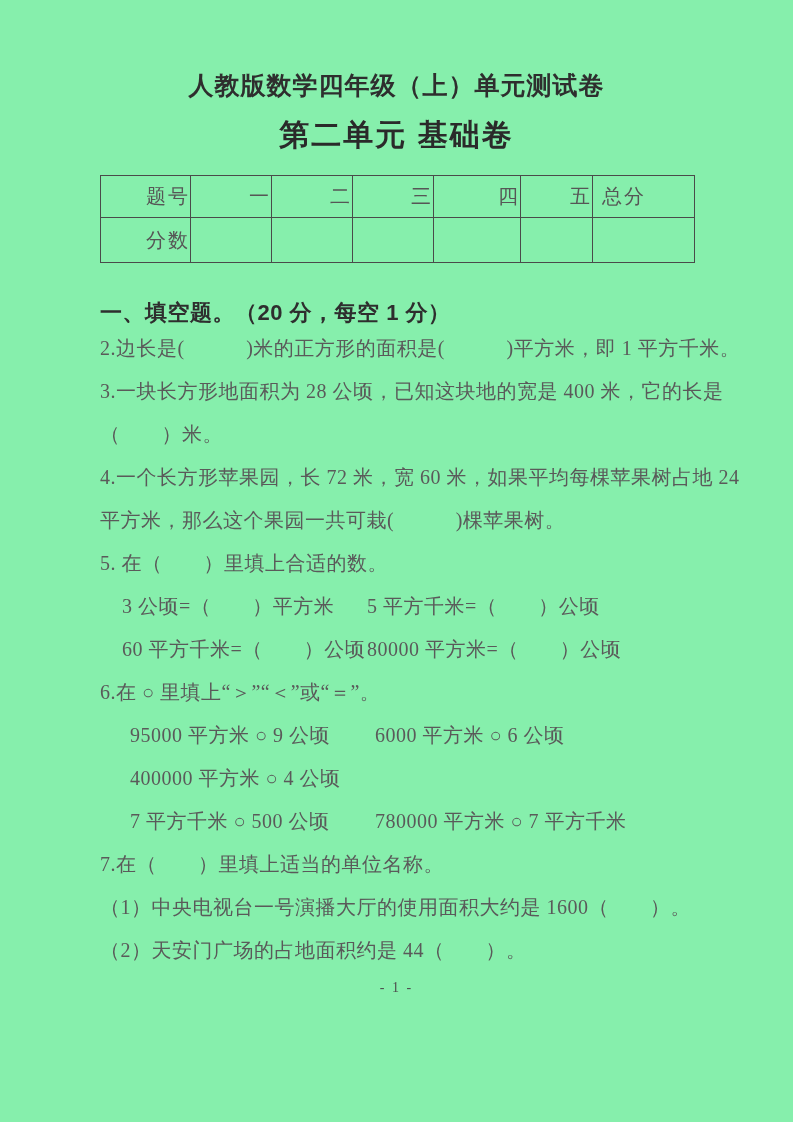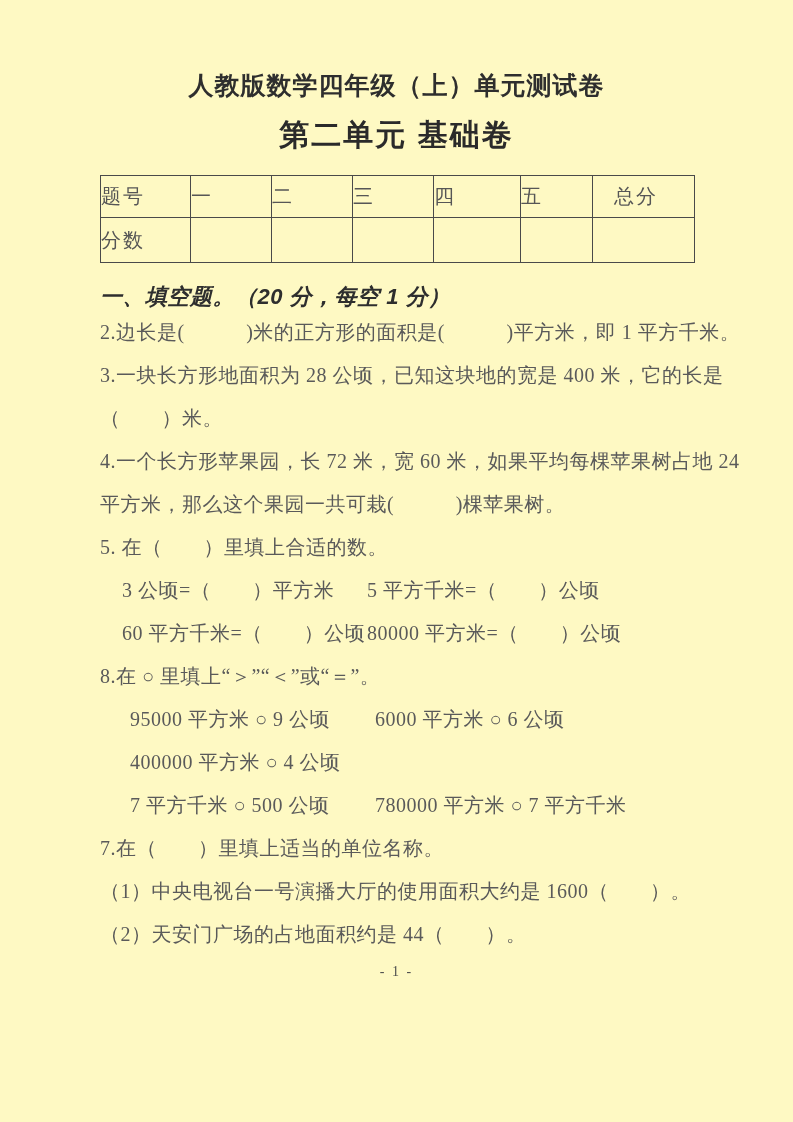--- a/index.html
+++ b/index.html
@@ -1,20 +1,20 @@
 <!DOCTYPE html>
 <html><head>
 <meta charset="utf-8">
 <style>
   * { margin: 0; padding: 0; box-sizing: border-box; }
   html, body { background: #ffffff; }
   .page {
     width: 793px;
     height: 1122px;
-    background: #fef9c3;
+    background: #86efac;
     position: relative;
     overflow: hidden;
     font-family: "Liberation Serif", "DejaVu Serif", serif;
     color: #5a5a5a;
   }
   .doc-title {
     padding-top: 70px;
     text-align: center;
     font-family: "Liberation Sans", "DejaVu Sans", sans-serif;
     font-weight: bold;
@@ -39,39 +39,38 @@
   }
   table.score-table {
     border-collapse: collapse;
     width: 595px;
     table-layout: fixed;
     font-size: 20px;
     color: #565656;
   }
   table.score-table td {
     border: 1.5px solid #4a4a4a;
-    text-align: left;
+    text-align: right;
     letter-spacing: 2px;
   }
   table.score-table tr.header-row td { height: 42px; }
   table.score-table tr.score-row td  { height: 45px; }
   table.score-table td.col-label  { width: 90px; }
   table.score-table td.col-num    { width: 81px; }
   table.score-table td.col-num4   { width: 87px; }
   table.score-table td.col-num5   { width: 72px; }
-  table.score-table td.col-total  { width: 102px; text-align: left; padding-left: 21px; }
+  table.score-table td.col-total  { width: 102px; text-align: left; padding-left: 9px; }
   .section-heading {
-    margin-top: 20px;
+    margin-top: 36px;
     font-family: "Liberation Sans", "DejaVu Sans", sans-serif;
     font-weight: bold;
     font-size: 22px;
     line-height: 28px;
     color: #2e2e2e;
     letter-spacing: 0.5px;
-    font-style: italic;
   }
   .line {
     line-height: 43px;
     height: 43px;
     font-size: 20px;
     white-space: nowrap;
     letter-spacing: 0.5px;
   }
   .first-question { margin-top: 14px; }
   .two-col {
@@ -132,21 +131,21 @@
 
     <div class="line two-col indent-sm">
       <span>3 公顷=（　　）平方米</span>
       <span>5 平方千米=（　　）公顷</span>
     </div>
     <div class="line two-col indent-sm">
       <span>60 平方千米=（　　）公顷</span>
       <span>80000 平方米=（　　）公顷</span>
     </div>
 
-    <div class="line">8.在 ○ 里填上“＞”“＜”或“＝”。</div>
+    <div class="line">6.在 ○ 里填上“＞”“＜”或“＝”。</div>
 
     <div class="line two-col indent-md">
       <span>95000 平方米 ○ 9 公顷</span>
       <span>6000 平方米 ○ 6 公顷</span>
     </div>
     <div class="line two-col indent-md">
       <span>400000 平方米 ○ 4 公顷</span>
     </div>
     <div class="line two-col indent-md">
       <span>7 平方千米 ○ 500 公顷</span>

